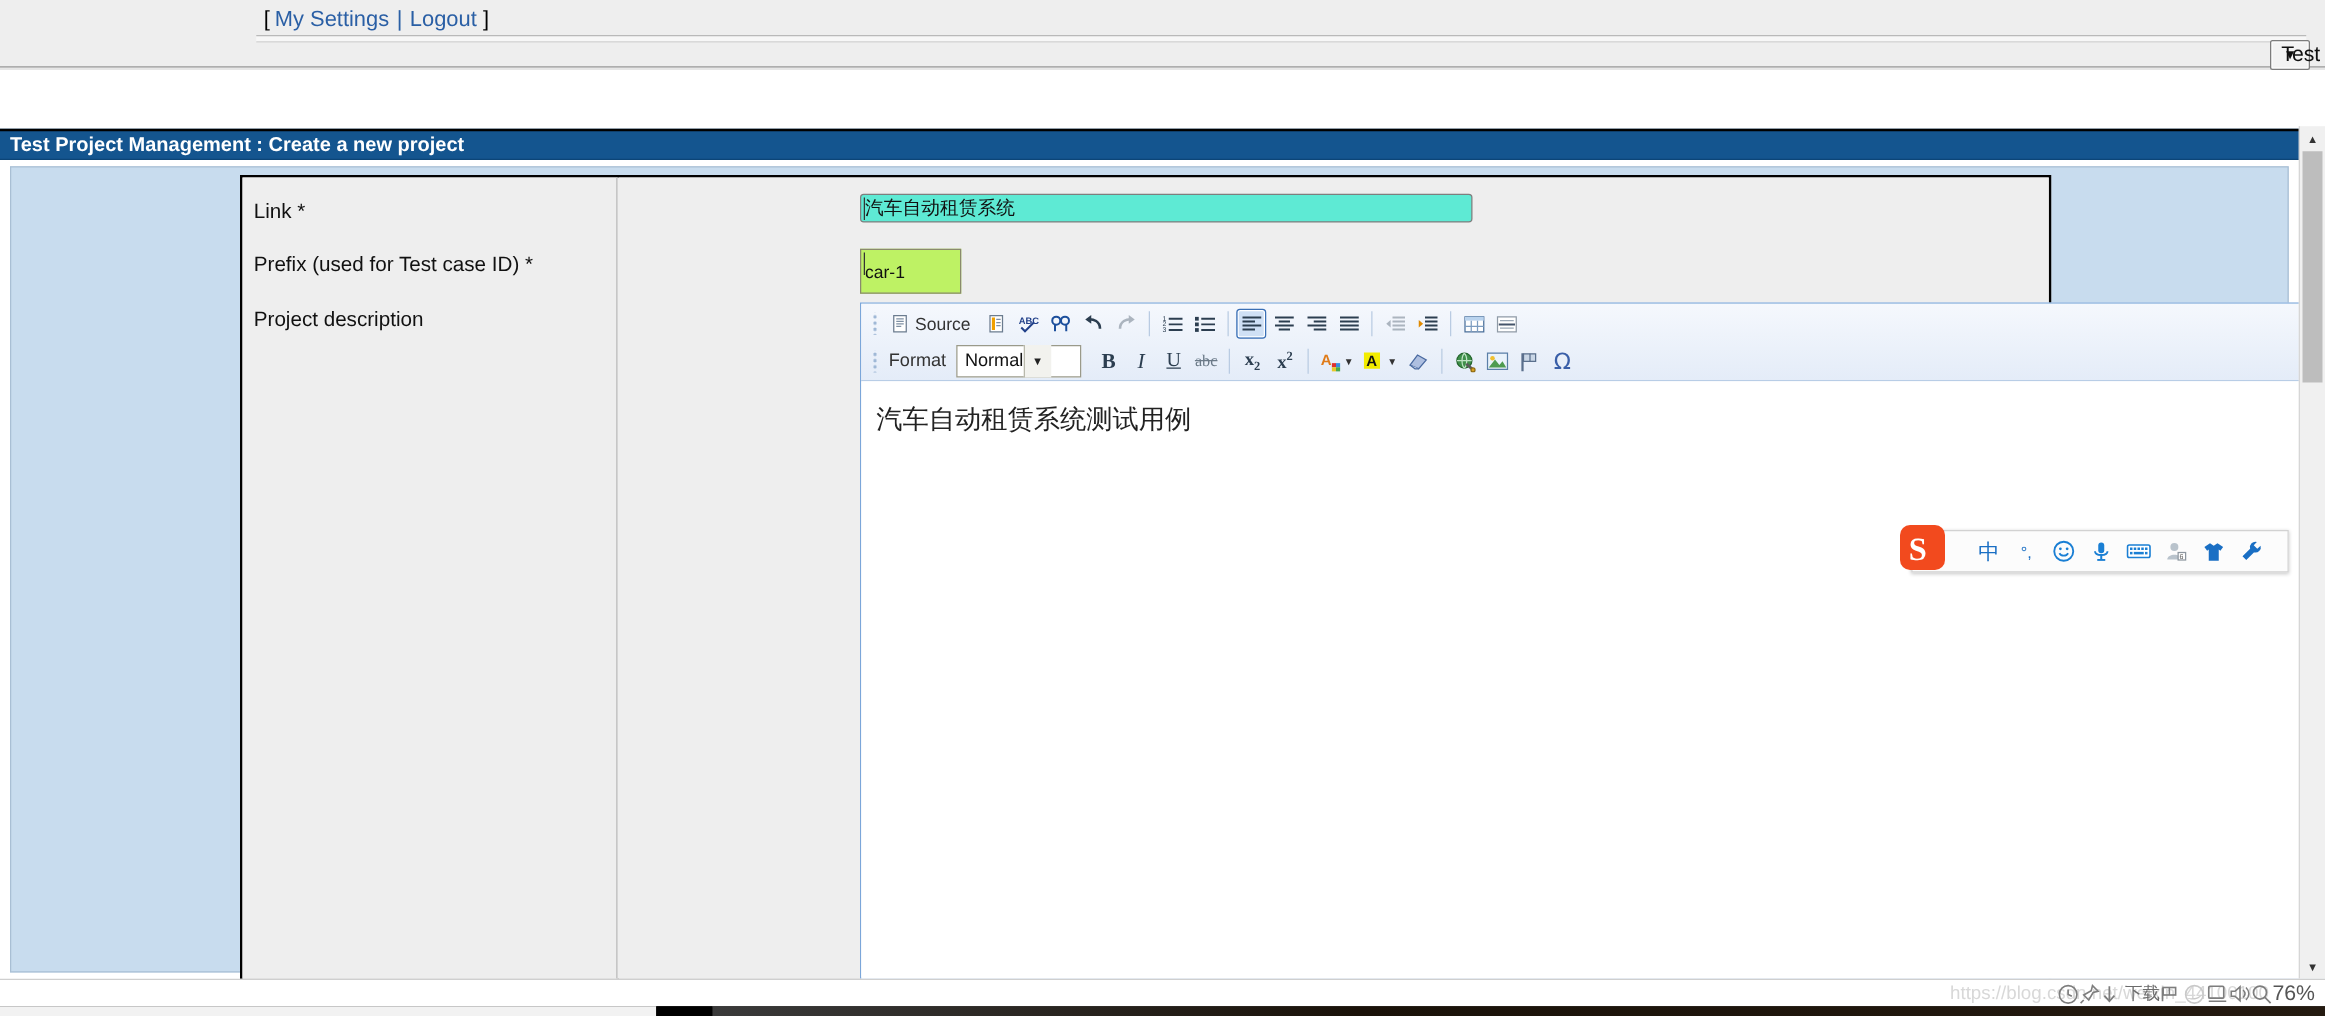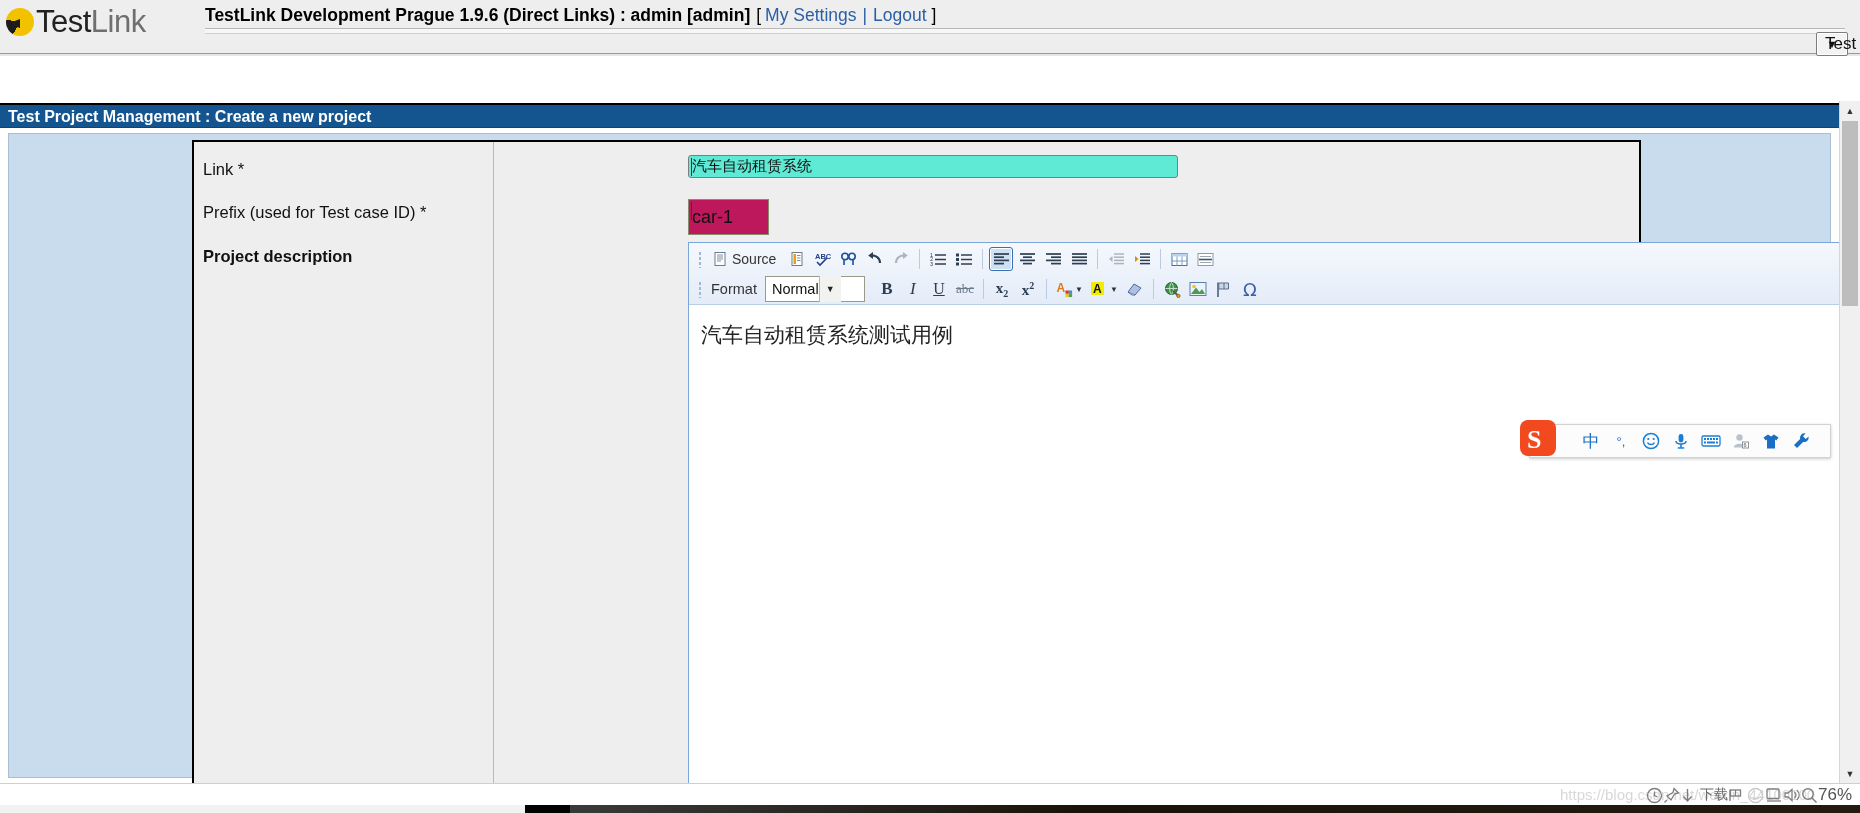--- a/index.html
+++ b/index.html
@@ -46,32 +46,32 @@
   
   .bodywrap{position:absolute;left:0;top:128px;width:1840px;height:655px;background:#ffffff;}
   .bluepanel{position:absolute;left:8px;top:5px;width:1823px;height:645px;background:#c8dcee;
       border:1px solid #a9bfd4;box-sizing:border-box;}
   .formpanel{position:absolute;left:192px;top:140px;width:1449px;height:645px;
       background:#eeeeee;border:2px solid #000;box-sizing:border-box;}
 
   .label-col{position:absolute;left:0;top:0;width:300px;height:641px;
       background:#eeeeee;border-right:1px solid #b9b9b9;box-sizing:border-box;}
   .lbl{position:absolute;left:9px;font-size:16.5px;color:#111;white-space:nowrap;}
-  .lbl.n1{top:18px;} .lbl.n2{top:61px;} .lbl.n3{top:105px;font-weight:bold;}
+  .lbl.n1{top:18px;} .lbl.n2{top:61px;} .lbl.n3{top:105px;}
 
   .field-col{position:absolute;left:301px;top:0;width:1144px;height:641px;background:#eeeeee;}
 
   .name-input{position:absolute;left:193px;top:13px;width:490px;height:23px;
       background:#5eead4;border:1px solid #7e7e7e;border-radius:3px;box-sizing:border-box;
       font-size:15px;color:#111;padding:1px 3px;font-family:"Liberation Sans",sans-serif;}
   .name-caret{position:absolute;left:196px;top:16px;width:1px;height:18px;background:#333;}
 
   .prefix-input{position:absolute;left:193px;top:57px;width:81px;height:24px;
-      background:#be185d;border:1px solid #8a8a6d;box-sizing:border-box;
-      font-size:18px;color:#111;padding:17px 3px;font-family:"Liberation Sans",sans-serif;}
+      background:#bef264;border:1px solid #8a8a6d;box-sizing:border-box;
+      font-size:14px;color:#111;padding:17px 3px;font-family:"Liberation Sans",sans-serif;}
   .prefix-caret{position:absolute;left:196px;top:60px;width:1px;height:18px;background:#333;}
 
   
   .ck{position:absolute;left:193px;top:100px;width:1180px;height:541px;
       border:1px solid #7ba6d9;background:#eff4fb;box-sizing:border-box;}
   .ck-top{position:relative;width:100%;height:61px;
       background:linear-gradient(#f5f8fd,#e4ecf8);border-bottom:1px solid #b8cde6;}
   .ck-row{position:absolute;left:0;height:30px;display:flex;align-items:center;padding-left:5px;}
   .ck-row.r1{top:1px;} .ck-row.r2{top:31px;}
   .grip{width:8px;height:18px;margin:0 4px 0 2px;
@@ -124,27 +124,22 @@
   .blackstrip .m{position:absolute;left:525px;top:0;width:45px;height:8px;background:#000;}
   .blackstrip .r{position:absolute;left:570px;top:0;width:1290px;height:8px;
       background:linear-gradient(90deg,#3a3a3a,#1a1209 40%,#241a10);}
 </style>
 </head>
 <body>
 
 <div class="app">
 
   <div class="header">
-    <div class="logo">
-      <span class="logo-mark"></span>
-      <span class="logo-text"><b>Test</b><span>Link</span></span>
-    </div>
 
     <div class="titlebar">
-      <span>TestLink Development Prague 1.9.6 (Direct Links) : admin [admin]</span>
       <span class="brk" style="margin:0 4px 0 6px">[</span>
       <a href="#">My Settings</a>
       <span class="sep" style="margin:0 6px">|</span>
       <a href="#">Logout</a>
       <span class="brk" style="margin-left:5px">]</span>
     </div>
 
     <div class="hdr-rule"></div>
     <div class="hdr-rule2"></div>
 

